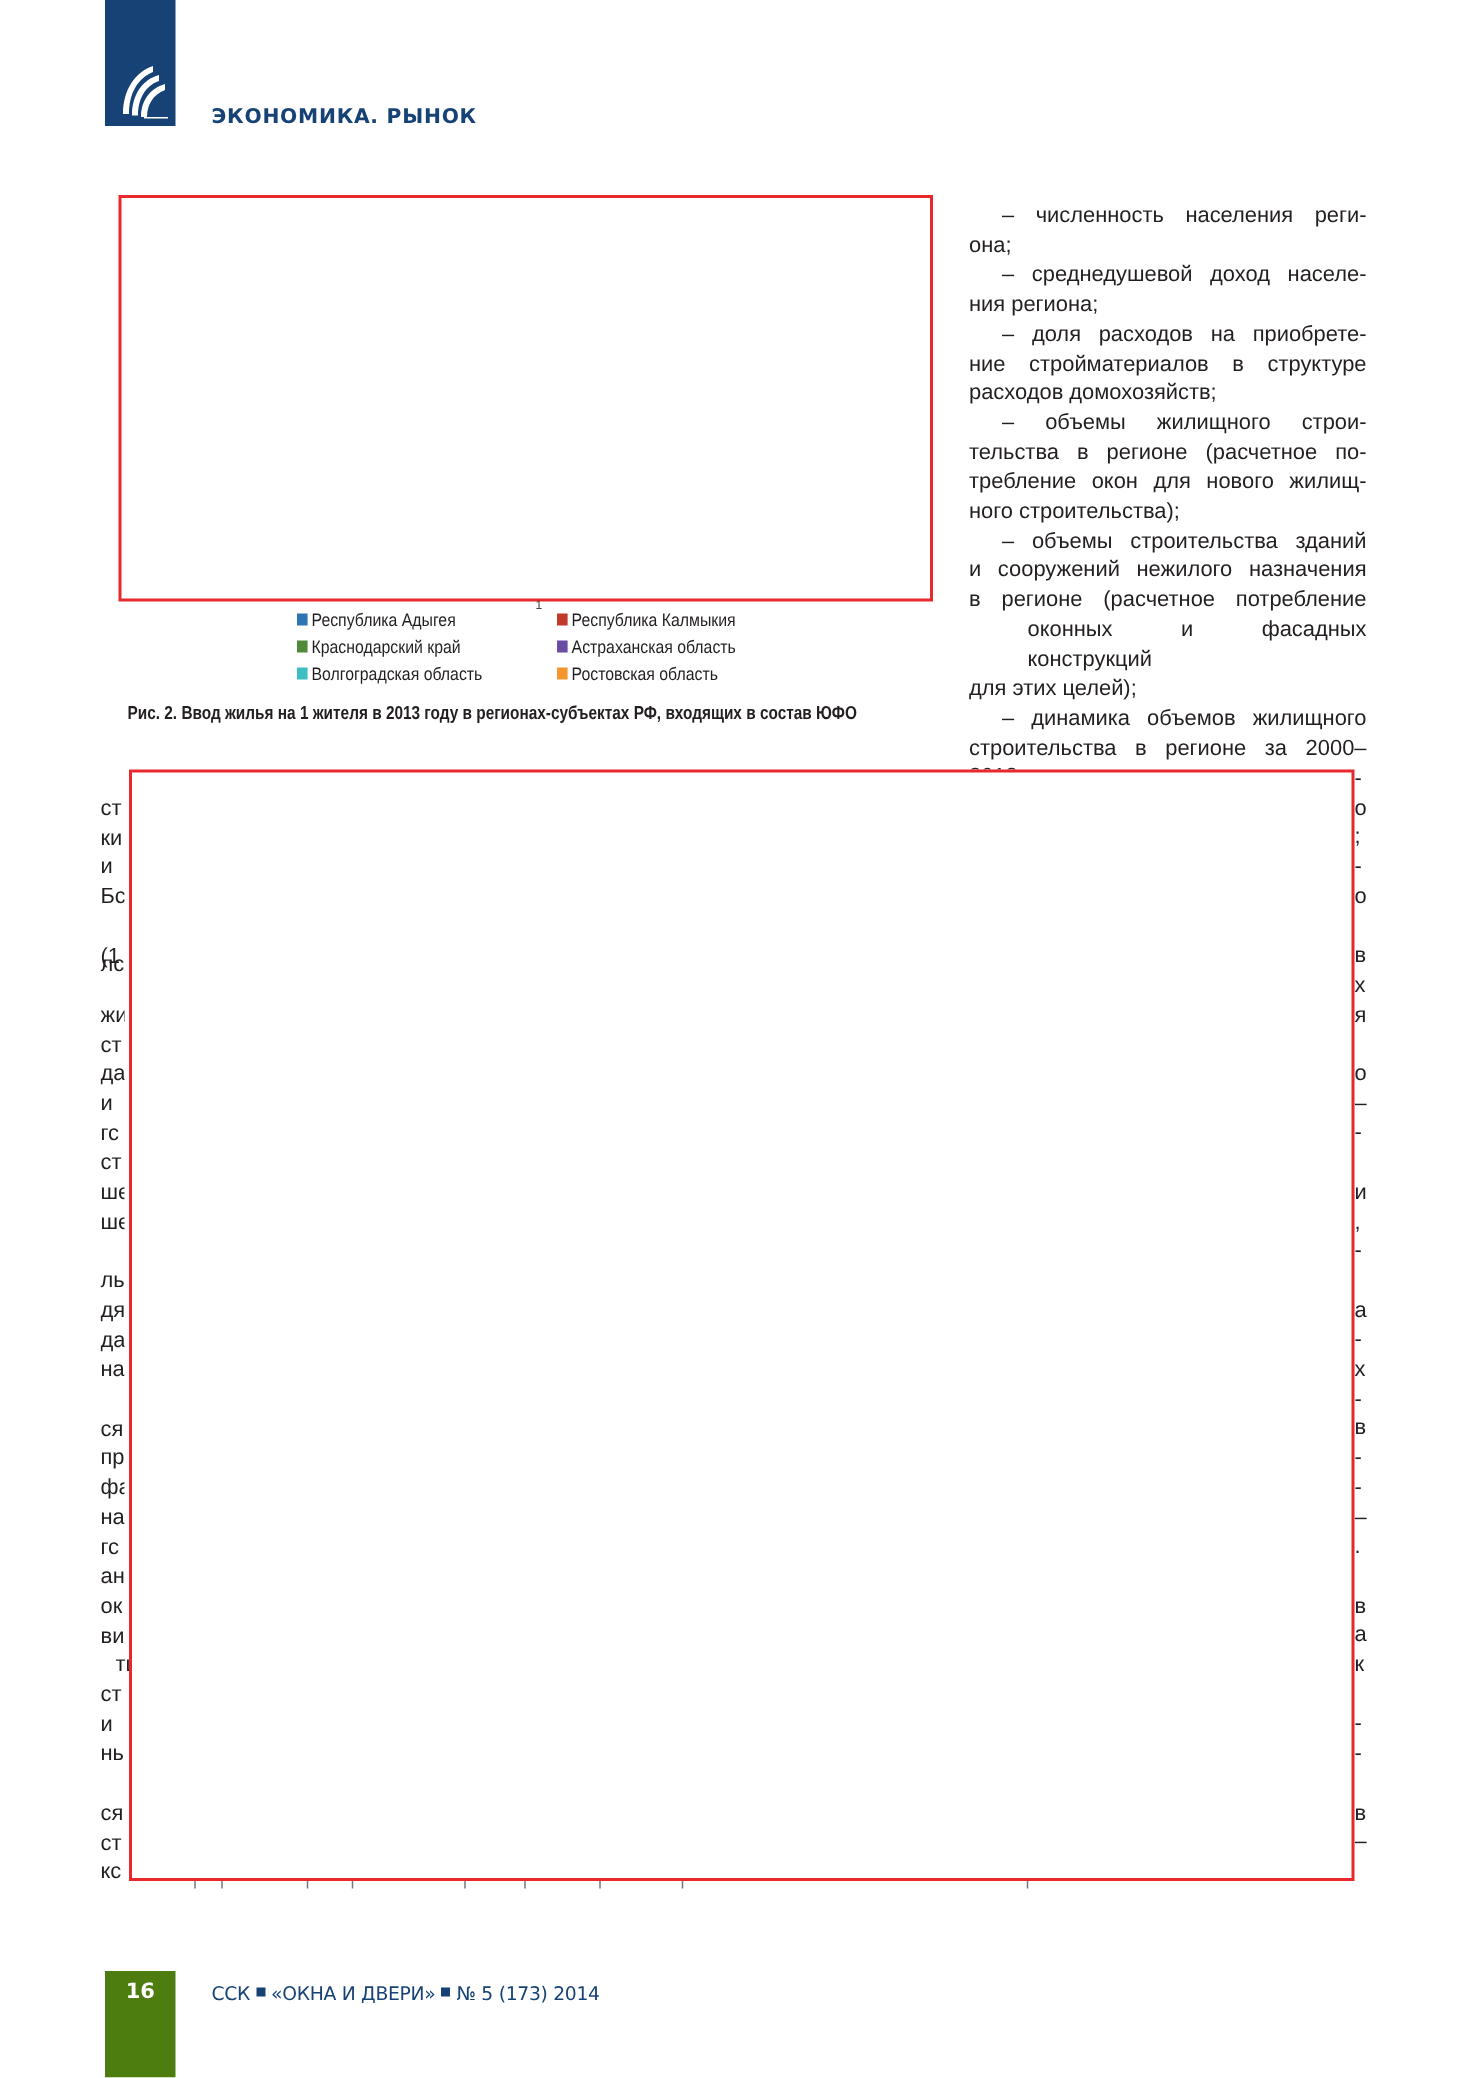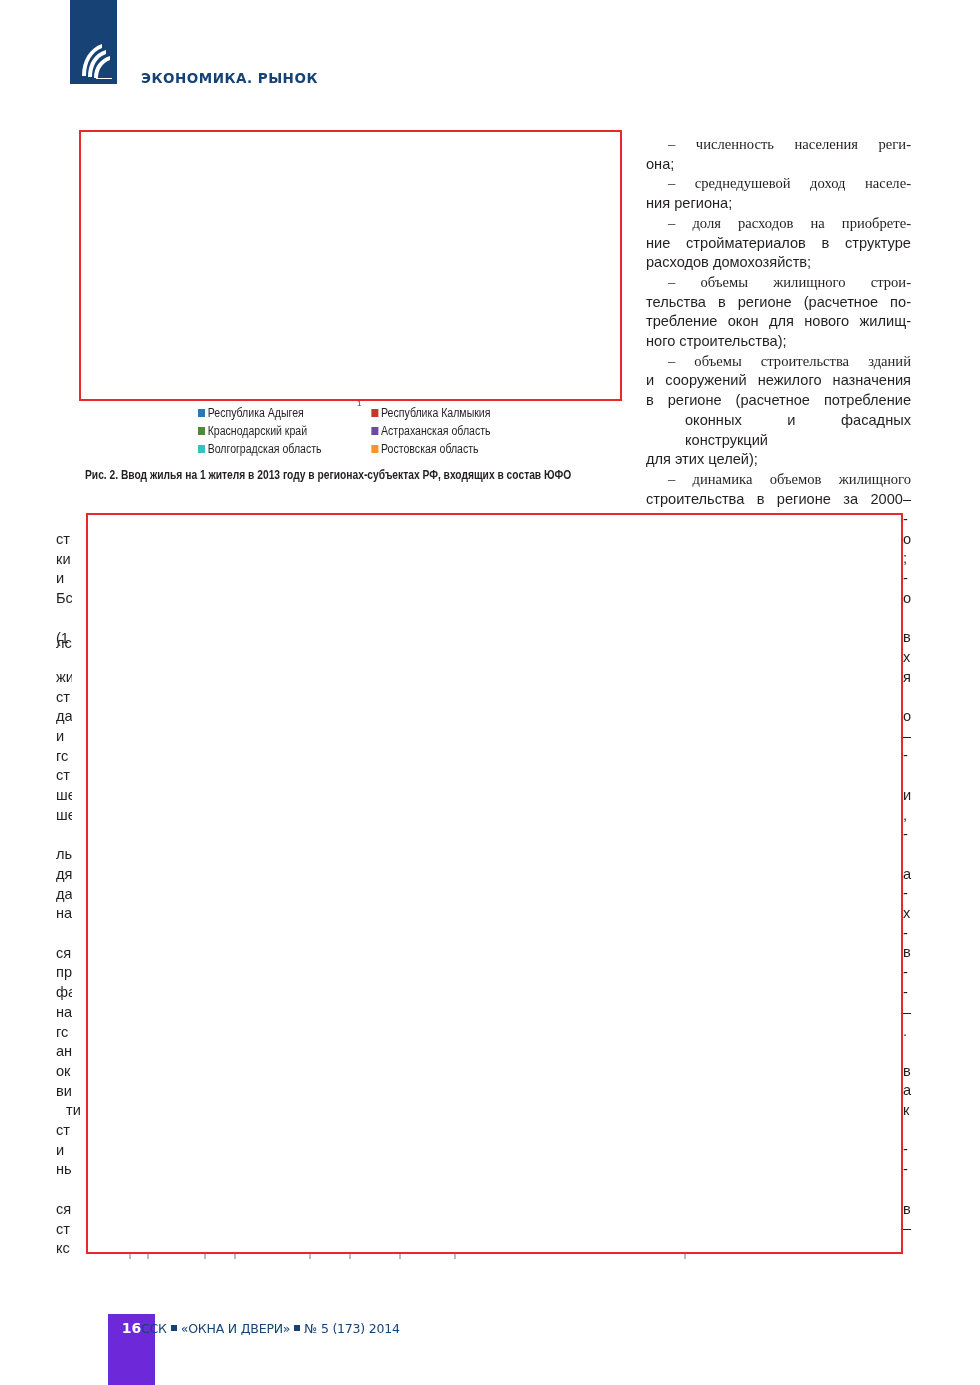--- a/index.html
+++ b/index.html
@@ -41,30 +41,29 @@
       font-family: "Liberation Sans", sans-serif; font-weight: bold; font-size: 12.5px;
       color: #231f20; white-space: nowrap;
       transform: scaleX(0.82); transform-origin: left top;
     }
 
     .right-col {
       position: absolute; left: 646px; top: 135px; width: 265px;
       font-size: 14.6px; line-height: 19.7px; color: #231f20;
     }
     .right-col p { margin: 0; text-align: justify; text-align-last: left; }
-    .right-col p.indent { text-indent: 22px; font-family: Liberation Serif, serif; }
+    .right-col p.indent { text-indent: 22px; }
 
     .frag { position: absolute; font-size: 14.6px; line-height: 19.7px; color: #231f20; white-space: pre; }
-    .frag-left { left: 56px; width: 16px; overflow: hidden; }
+    .frag-left { left: 67px; width: 16px; overflow: hidden; }
     .frag-right { left: 903px; width: 12px; overflow: hidden; }
 
     .bottom-bar {
       position: absolute; left: 70px; top: 1314px; width: 47px; height: 71px;
-      background: #6d28d9;
-      margin-left: 38px;
+      background: #4d7c0f;
     }
     .page-number {
       position: absolute; left: 0; top: 6px; width: 47px; text-align: center;
       color: #ffffff; font-family: "DejaVu Sans", sans-serif; font-weight: bold; font-size: 14px;
     }
     .footer-text {
       position: absolute; left: 141px; top: 1321px;
       font-family: "DejaVu Sans", sans-serif; font-size: 12.5px; color: #164275;
       letter-spacing: -0.2px; white-space: nowrap;
     }

